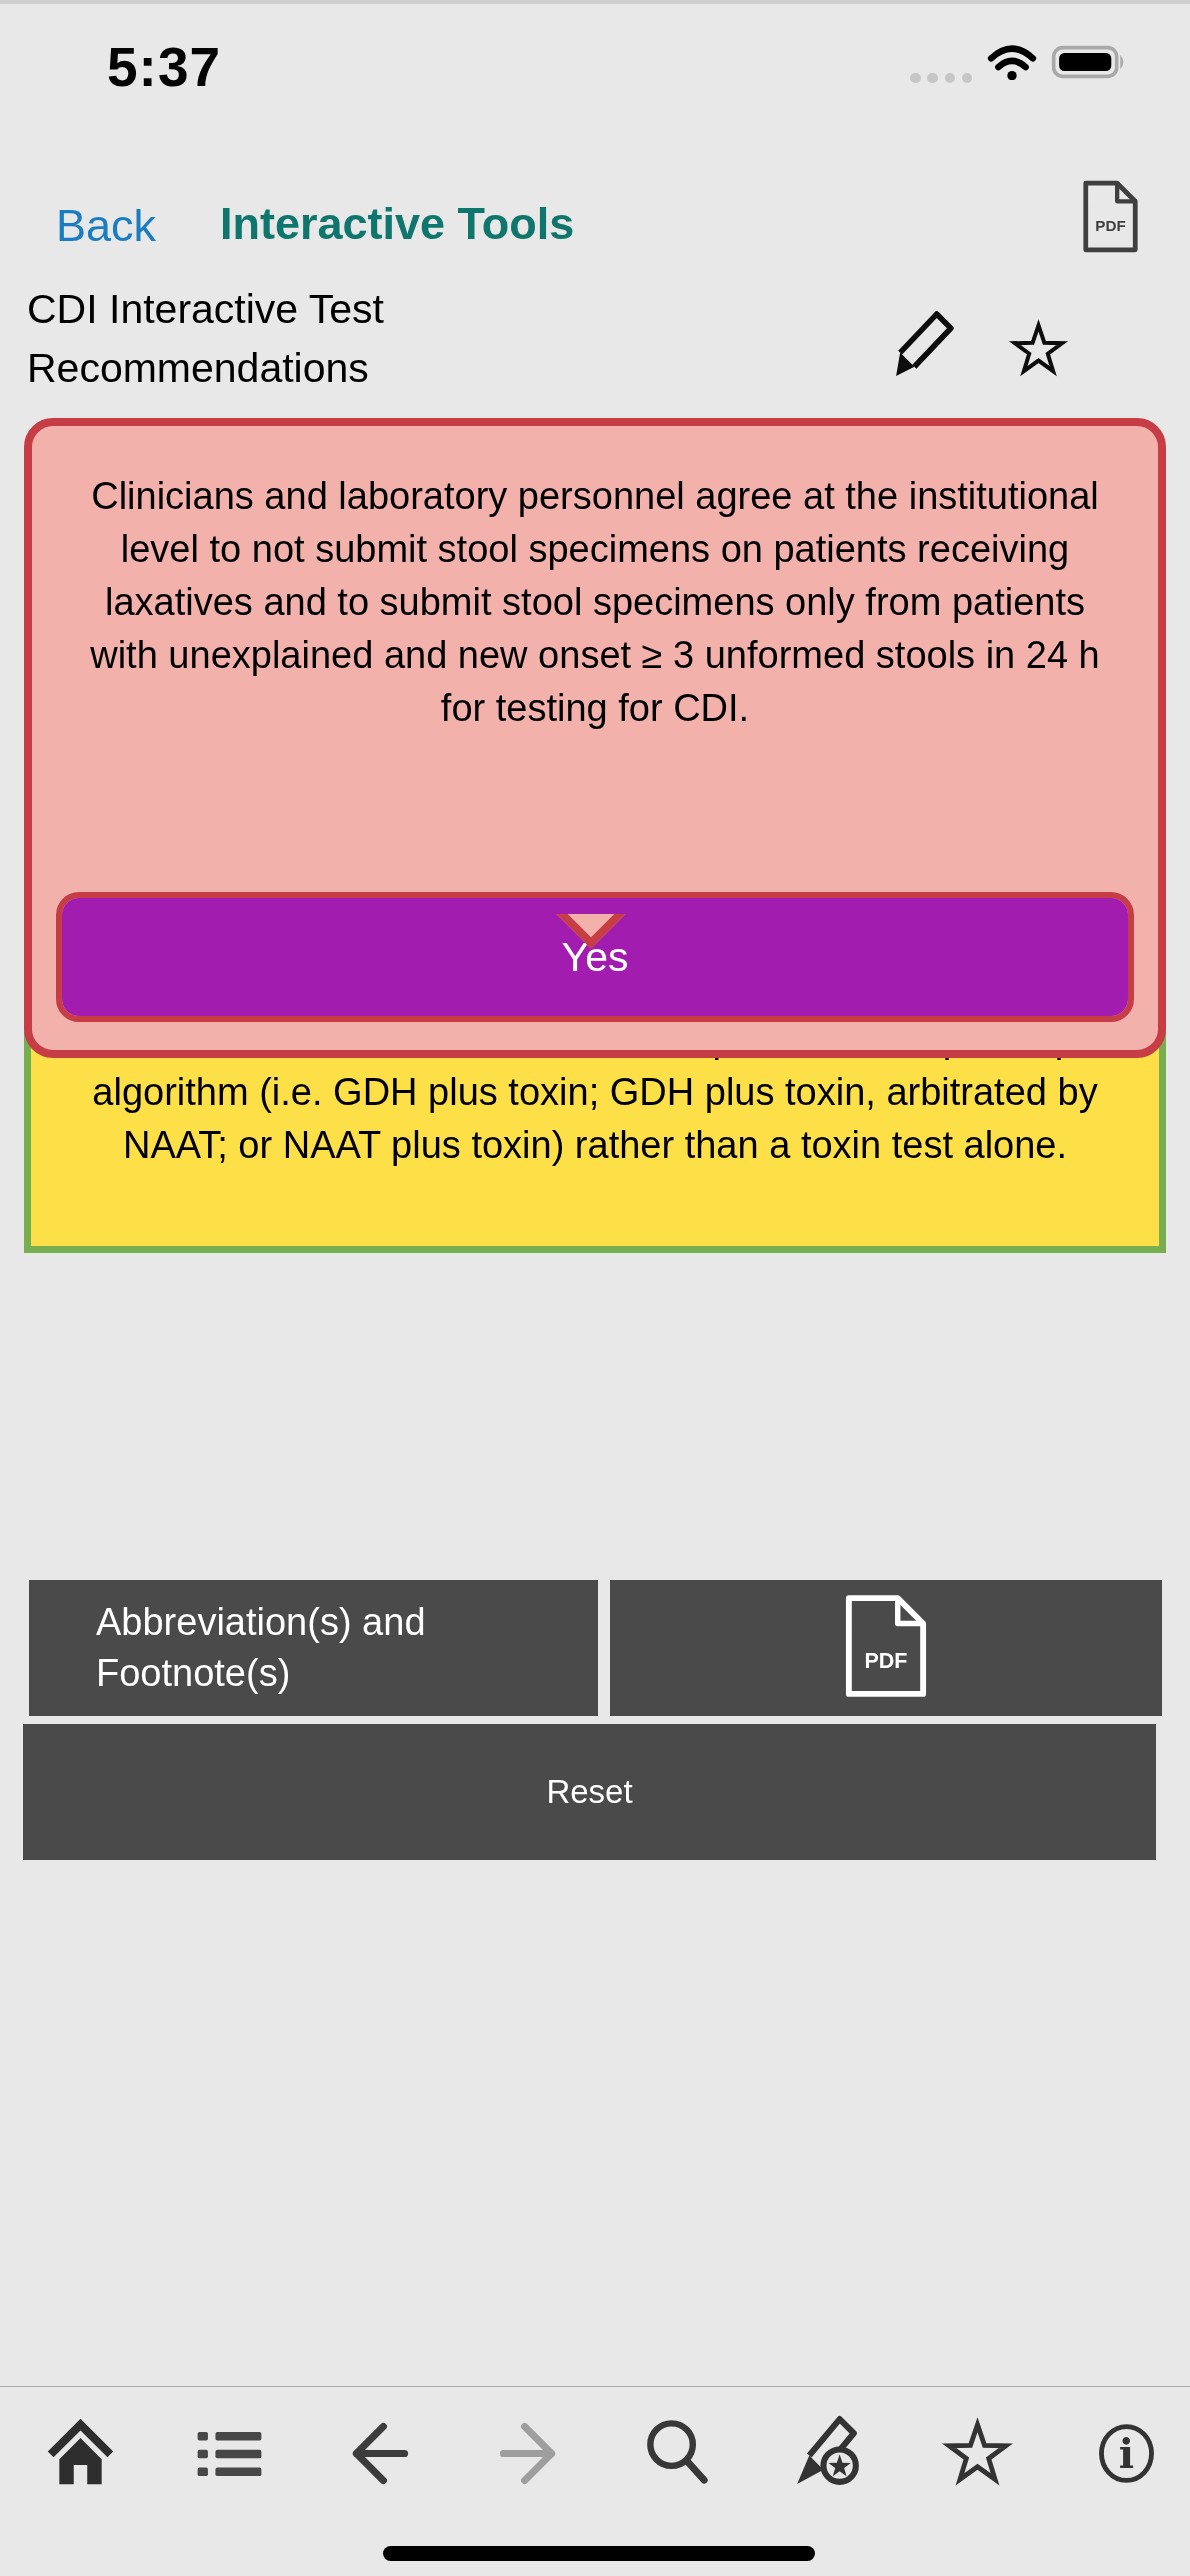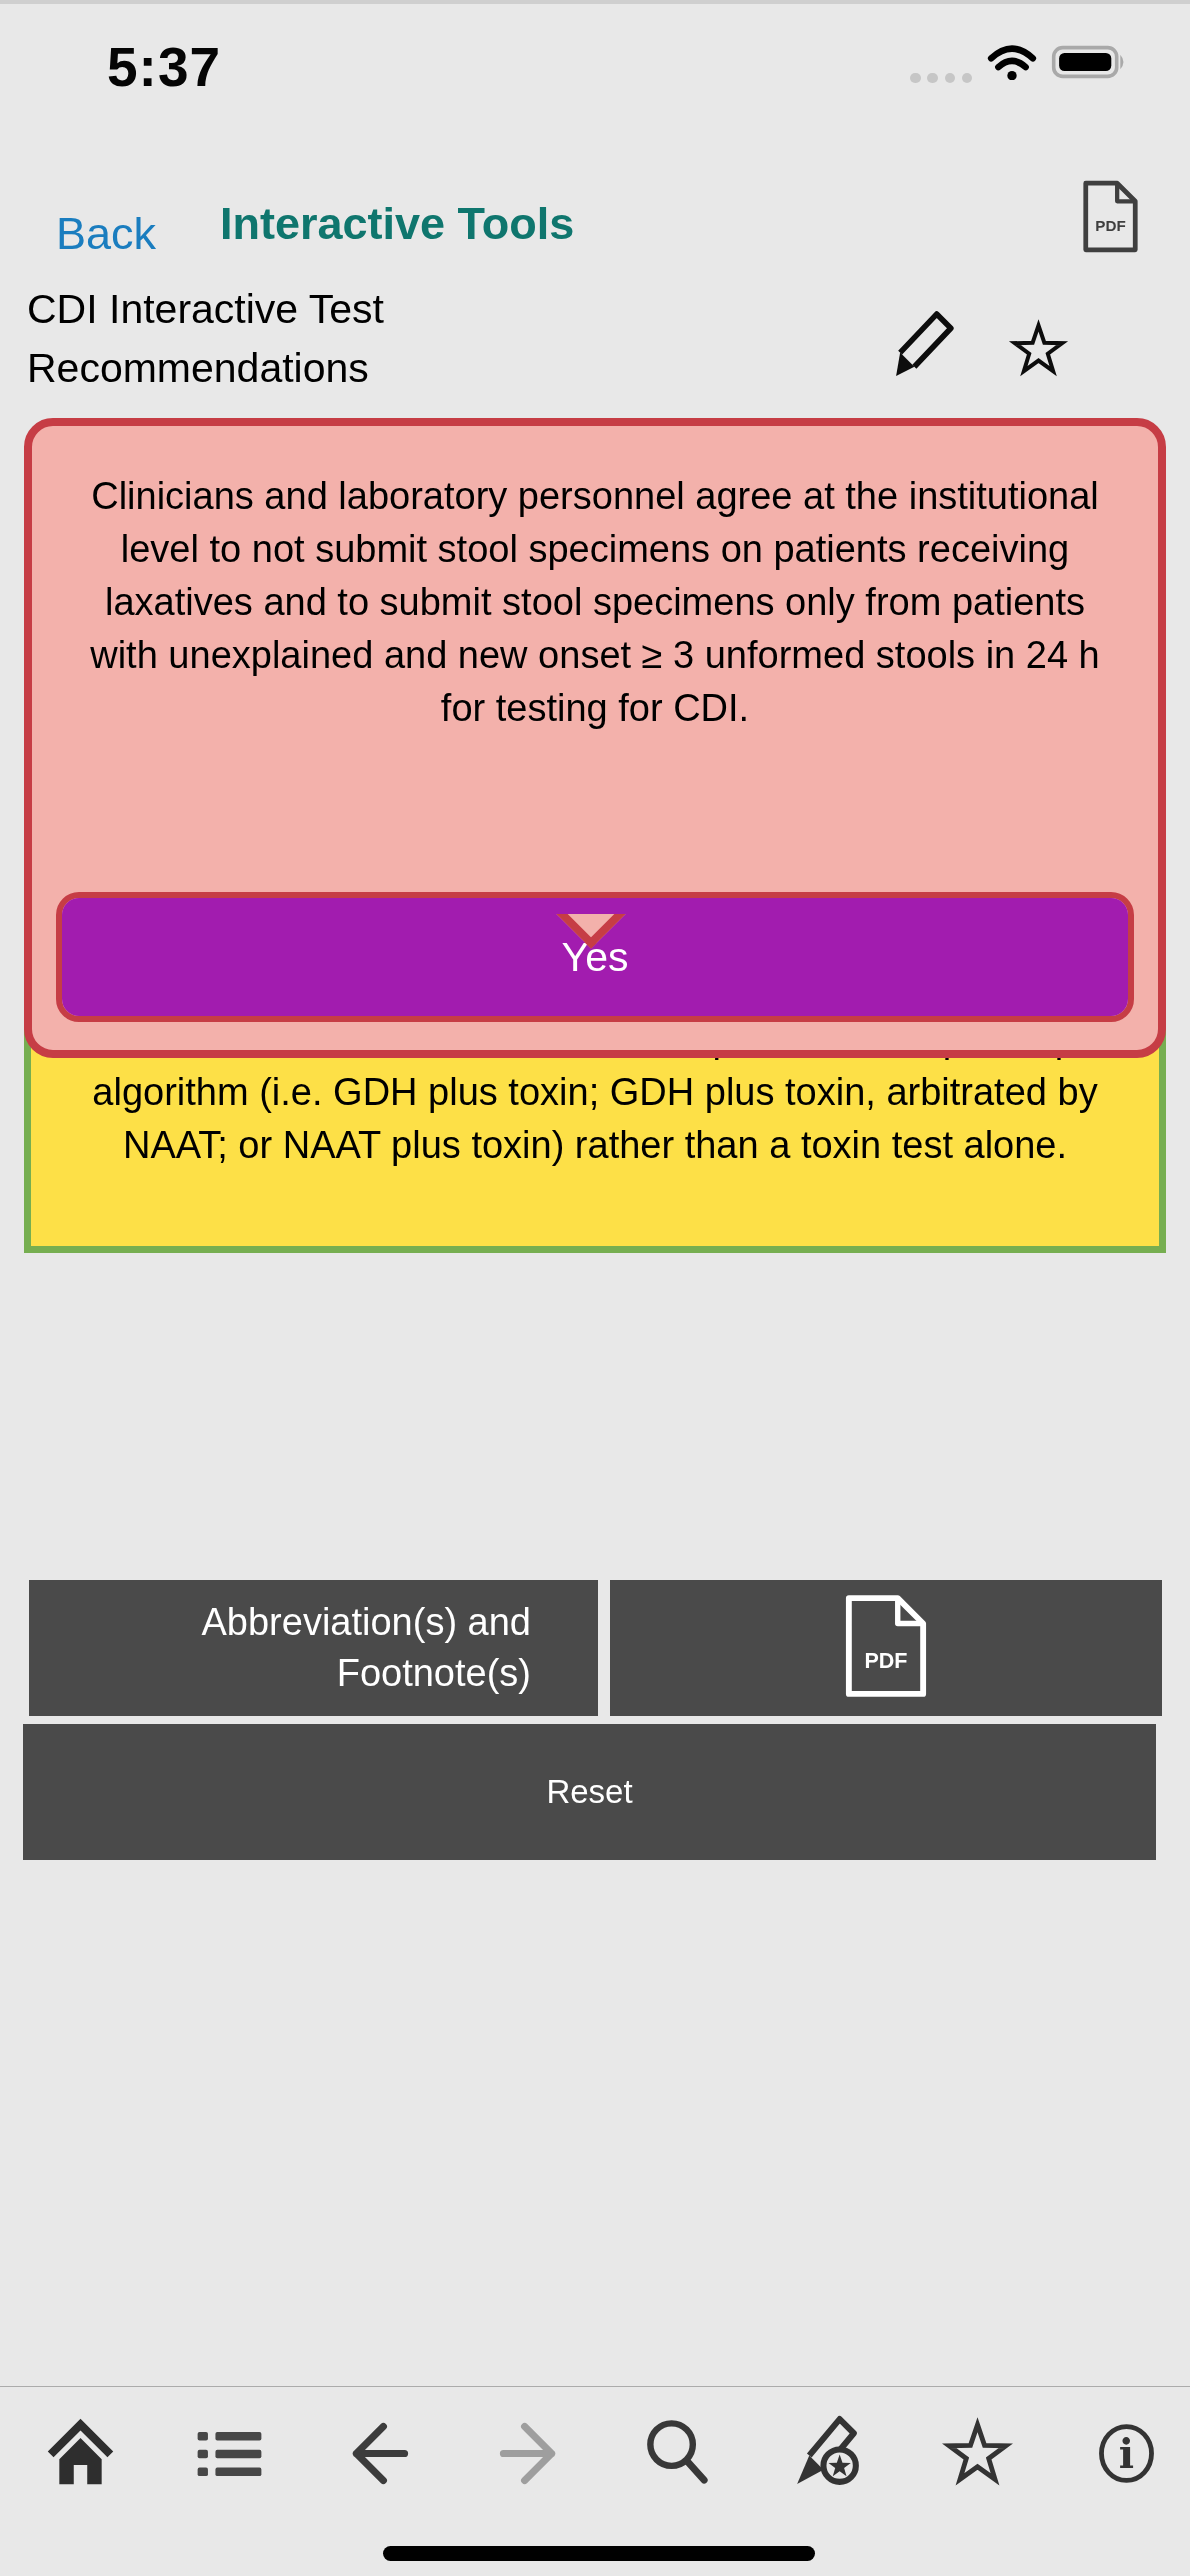--- a/index.html
+++ b/index.html
@@ -8,21 +8,21 @@
   .screen {
     position:relative; width:1190px; height:2576px; margin:4px auto;
     background:#e8e8e8; overflow:hidden; color:#000;
   }
   
   .time { position:absolute; left:107px; top:31px; font-size:55px; font-weight:700; letter-spacing:1px; color:#050505; }
   .status-right { position:absolute; top:45px; right:58px; height:35px; display:flex; align-items:flex-end; gap:14.4px; }
   .cell-dots { display:flex; gap:6.7px; padding-bottom:1px; }
   .cell-dots i { width:10.5px; height:10.5px; border-radius:50%; background:#c6c6c6; }
   
-  .nav-back { position:absolute; left:56px; top:204px; font-size:45px; color:#1a7dbf; }
+  .nav-back { position:absolute; left:56px; top:196px; font-size:45px; color:#1a7dbf; }
   .nav-title { position:absolute; left:220px; top:194px; font-size:45px; font-weight:600; color:#0f766e; }
   .nav-pdf { position:absolute; left:1081px; top:176px; }
   
   .tool-title { position:absolute; left:27px; top:276px; width:575px; font-size:41px; line-height:59px; color:#000; }
   .edit-btn { position:absolute; left:893px; top:305px; }
   .fav-btn  { position:absolute; left:1002px; top:309px; }
   
   .q-card {
     position:absolute; left:24px; top:414px; width:1142px; height:640px;
     background:#f3b1ab; border:8.6px solid #c63d45; border-radius:29px; z-index:3;
@@ -48,21 +48,21 @@
     background:#e8e8e8; border-right:7.7px solid #76ae50; border-bottom:7.7px solid #76ae50;
     transform:rotate(45deg); z-index:2;
   }
   
   .a-card {
     position:absolute; left:24px; top:956px; width:1142px; height:293px;
     background:#fde047; border:7.7px solid #76ae50; z-index:1;
   }
   .a-text { margin:46px 35px 0; text-align:center; font-size:38px; line-height:53px; color:#000; }
   
-  .btn { position:absolute; background:#4a4a4a; color:#fff; display:flex; align-items:center; justify-content:center; text-align:right; }
+  .btn { position:absolute; background:#4a4a4a; color:#fff; display:flex; align-items:center; justify-content:center; text-align:left; }
   .btn-abbr  { left:29px; top:1576px; width:569px; height:136px; font-size:38px; line-height:51px; padding:0 67px; }
   .btn-pdf   { left:610px; top:1576px; width:552px; height:136px; }
   .btn-reset { left:23px; top:1720px; width:1133px; height:136px; font-size:33px; }
   
   .toolbar {
     position:absolute; left:0; top:2382px; width:1190px; height:194px;
     border-top:1.9px solid #ababab;
     display:flex; align-items:flex-start; justify-content:space-between;
     padding:27px 21px 0 38px;
   }

